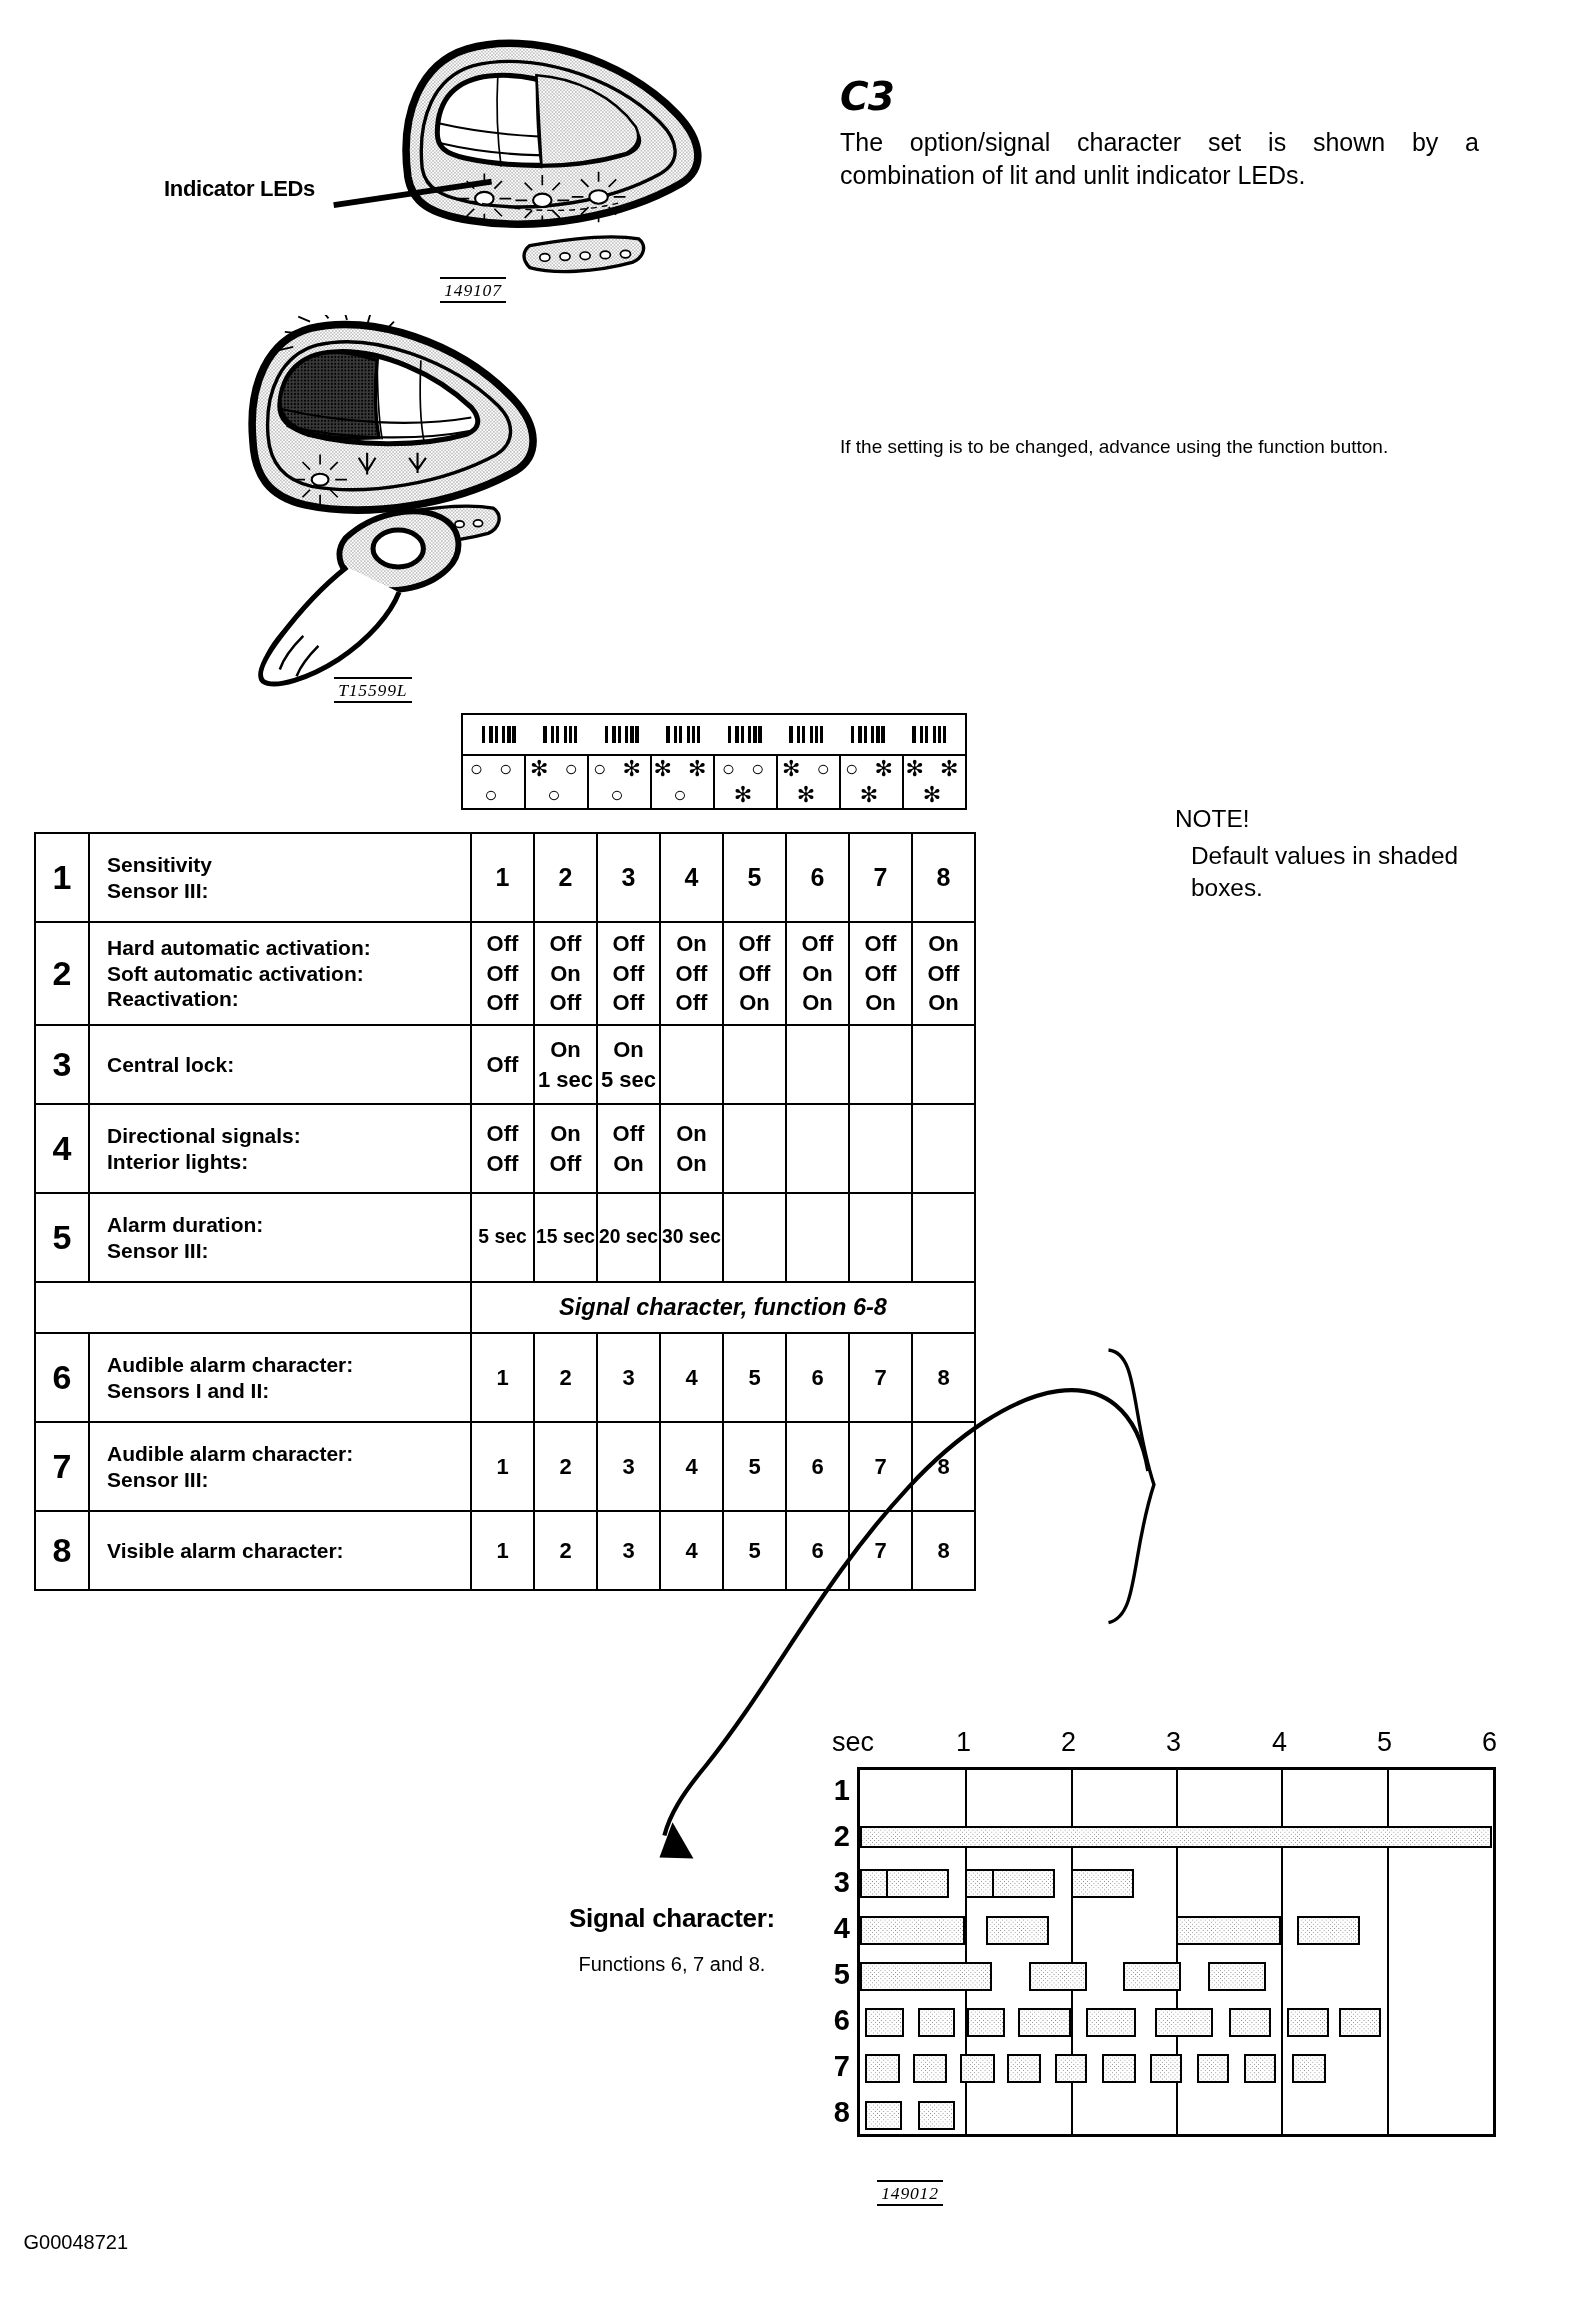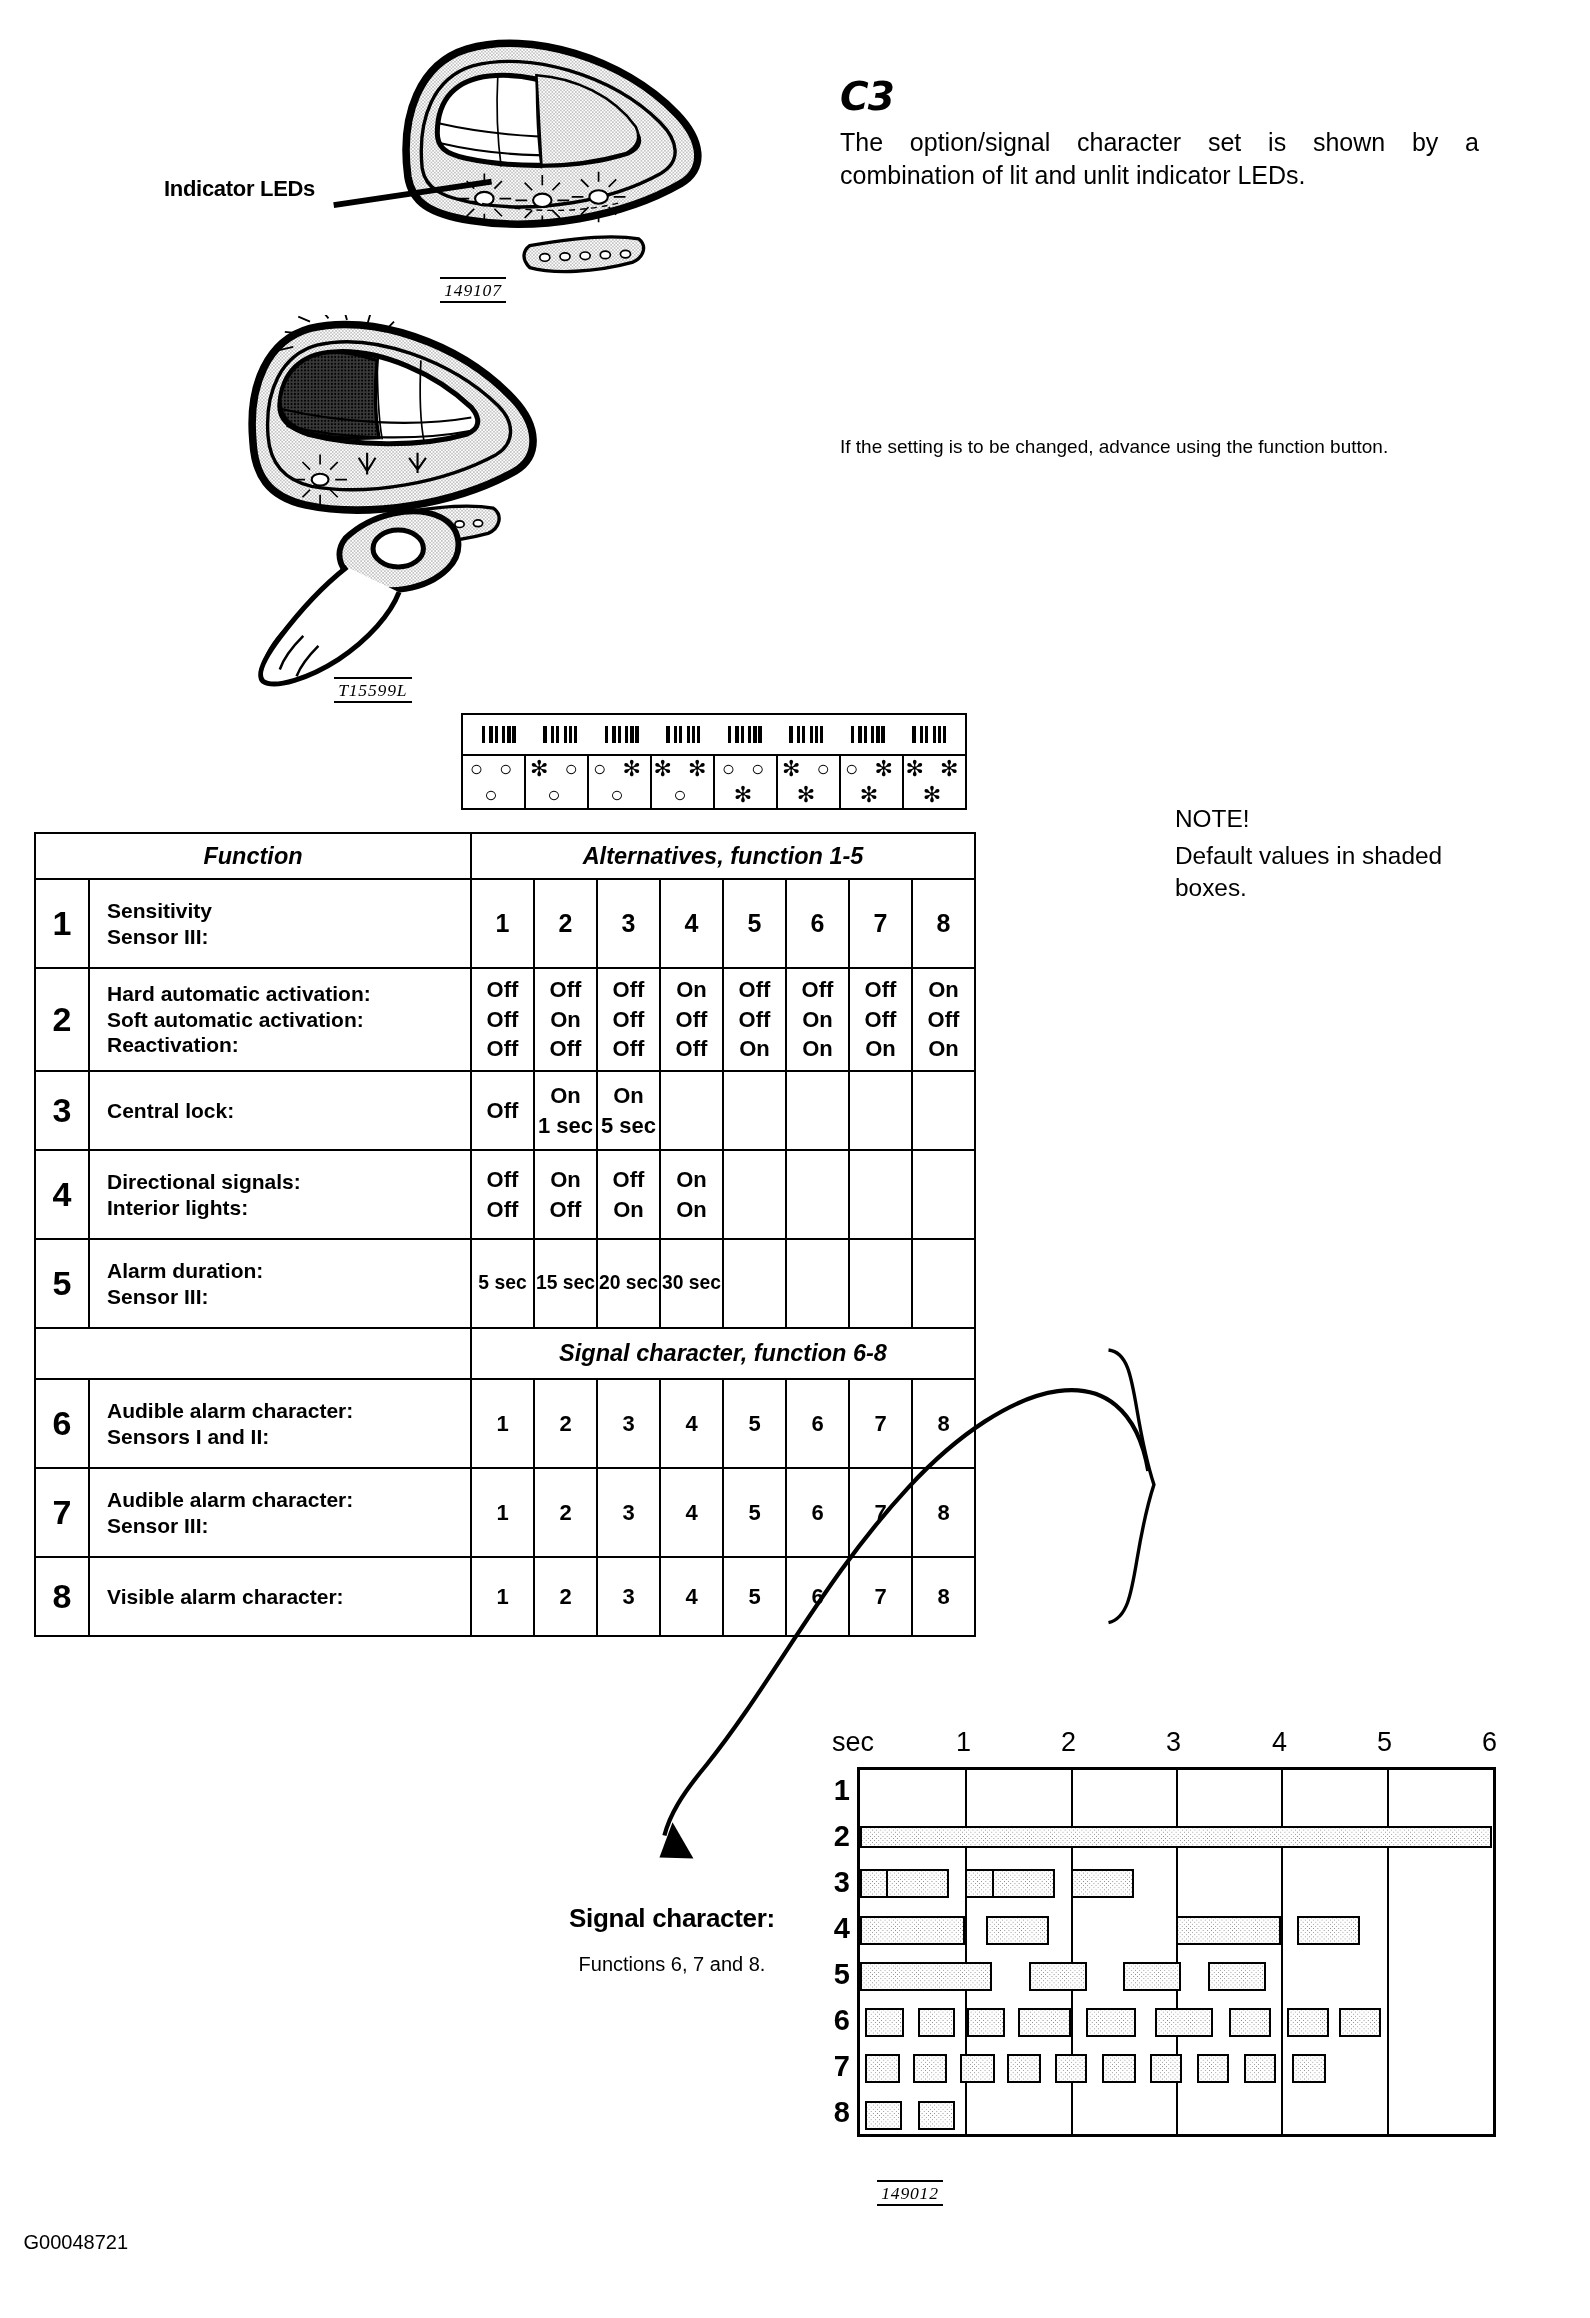--- a/index.html
+++ b/index.html
@@ -360,21 +360,21 @@
 </div>
 
 <div class="abs fig-ref" id="fig-ref-2">T15599L</div>
 
 <div class="abs" id="c3-heading">C3</div>
 <div class="abs" id="intro-paragraph">The option/signal character set is shown by a combination of lit and unlit indicator LEDs.</div>
 <div class="abs" id="change-paragraph">If the setting is to be changed, advance using the function button.</div>
 
 <div class="abs" id="note-block">
   <div>NOTE!</div>
-  <div style="margin-top:5px;">Default values in shaded boxes.</div>
+  <div style="margin-top:5px;margin-left:16px;">Default values in shaded boxes.</div>
 </div>
 
 <table id="led-header" class="abs">
   <tbody>
   <tr>
     <td colspan="8" id="led-bars-cell">
       <div class="led-bars-inner" id="led-bars-inner">
             <div class="led-bargroup">
               <div class="led-stack">
                 <div class="led-bar b1"></div>
@@ -498,24 +498,20 @@
         <td class="led-pattern-cell">○ ○ ✻</td>
         <td class="led-pattern-cell">✻ ○ ✻</td>
         <td class="led-pattern-cell">○ ✻ ✻</td>
         <td class="led-pattern-cell">✻ ✻ ✻</td>
       </tr>
 </tbody>
   </table>
 
 <table id="config-table" class="abs">
   <tbody id="config-tbody">
-      <tr>
-        <td colspan="2" class="fn-header">Function</td>
-        <td colspan="8" class="alt-header">Alternatives, function 1-5</td>
-      </tr>
       <tr>
         <td class="num-col r-mid">1</td>
         <td class="fn-col r-mid">Sensitivity<br>Sensor III:</td>
         <td class="alt-cell r-mid big">1</td>
         <td class="alt-cell r-mid big">2</td>
         <td class="alt-cell r-mid big shaded">3</td>
         <td class="alt-cell r-mid big">4</td>
         <td class="alt-cell r-mid big">5</td>
         <td class="alt-cell r-mid big">6</td>
         <td class="alt-cell r-mid big">7</td>

